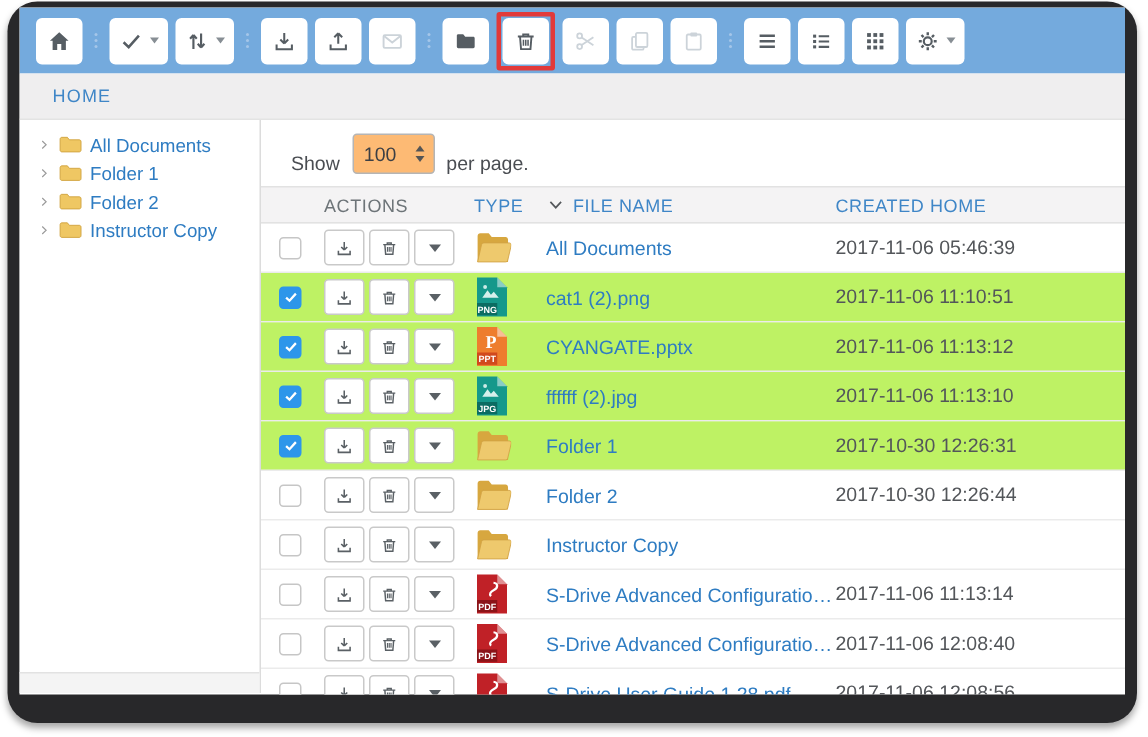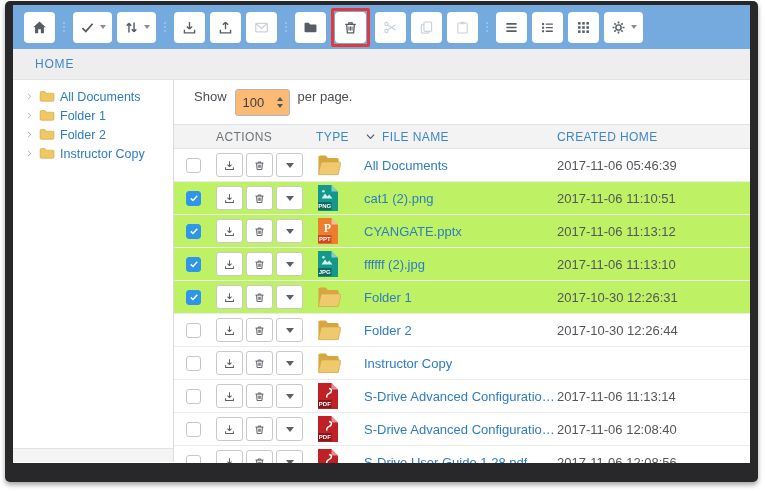--- a/index.html
+++ b/index.html
@@ -1,17 +1,17 @@
 <!DOCTYPE html>
 <html><head>
 <meta charset="utf-8">
 <style>
   html,body{margin:0;padding:0}
   body{width:765px;height:491px;background:#fff;font-family:"Liberation Sans",sans-serif;overflow:hidden;position:relative}
-  .frame{position:absolute;left:5px;top:1px;width:753px;height:481px;background:#28282a;border-radius:5px;box-shadow:0 3px 5px rgba(0,0,0,.35)}
+  .frame{position:absolute;left:5px;top:1px;width:753px;height:481px;background:#28282a;border-radius:20px;box-shadow:0 3px 5px rgba(0,0,0,.35)}
   .window{position:absolute;left:8px;top:4px;right:8px;bottom:19px;background:#fff;overflow:hidden}
   
   .toolbar{height:44px;background:#74aadd;display:flex;align-items:center;padding:0 11px;gap:5px}
   .tbtn{height:31px;min-width:31px;background:#fff;border:none;border-radius:4px;display:inline-flex;align-items:center;justify-content:center;gap:4px;color:#565d63;padding:0 6px;cursor:pointer}
   .tbtn.disabled{color:#ccd3d9}
   .tbtn .ic{width:17px;height:17px}
   .caret{width:0;height:0;border-left:3.5px solid transparent;border-right:3.5px solid transparent;border-top:4.5px solid #878e94}
   .tb-sep{display:flex;flex-direction:column;gap:2px;margin:0 3px}
   .tb-sep i{width:2px;height:2px;border-radius:50%;background:#a5c6e9}
   .hl{display:inline-flex;border:3px solid #e23a3a;border-radius:2px;padding:1px;background:transparent}
@@ -21,21 +21,21 @@
   
   .content{display:flex;height:382px}
   .sidebar{width:161px;border-right:1px solid #dcdcdc;background:#fff;position:relative;padding-top:7px;box-sizing:border-box}
   .titem{display:flex;align-items:center;gap:5px;padding:2.5px 0 2.5px 12px;cursor:pointer}
   .titem .chev{width:9px;height:9px;color:#9a9a9a;flex:none}
   .titem .foldic{width:16px;height:13px;flex:none}
   .titem .lbl{font-size:12.5px;color:#2e7cc2;white-space:nowrap}
   .sb-scroll{position:absolute;bottom:0;left:0;right:0;height:13px;background:#f4f4f4;border-top:1px solid #e2e2e2}
   .main{flex:1;background:#fff;min-width:0}
   
-  .pagesize{display:flex;align-items:flex-start;gap:8px;padding:9px 0 8px 20px;font-size:13px;color:#4a4d52}
+  .pagesize{display:flex;align-items:flex-end;gap:8px;padding:9px 0 8px 20px;font-size:13px;color:#4a4d52}
   .spinbox{display:inline-flex;align-items:center;border:1px solid #b5b5b5;border-radius:3px;height:25px;background:#fdba74}
   .spin-input{width:30px;border:none;outline:none;font-size:13px;padding-left:7px;color:#3c3f44;font-family:inherit;background:transparent}
   .spin-btns{display:flex;flex-direction:column;gap:3px;padding:0 6px 0 2px}
   .spin-up{width:0;height:0;border-left:3.5px solid transparent;border-right:3.5px solid transparent;border-bottom:4.5px solid #555;cursor:pointer}
   .spin-dn{width:0;height:0;border-left:3.5px solid transparent;border-right:3.5px solid transparent;border-top:4.5px solid #555;cursor:pointer}
   
   .thead{display:flex;align-items:center;height:23px;background:#f4f3f4;border-top:1px solid #e2e2e2;border-bottom:1px solid #e2e2e2}
   .th{font-size:12px;font-weight:normal;letter-spacing:.4px;color:#6d7478}
   .thl{color:#3f86c7;cursor:pointer}
   .col{box-sizing:border-box}

